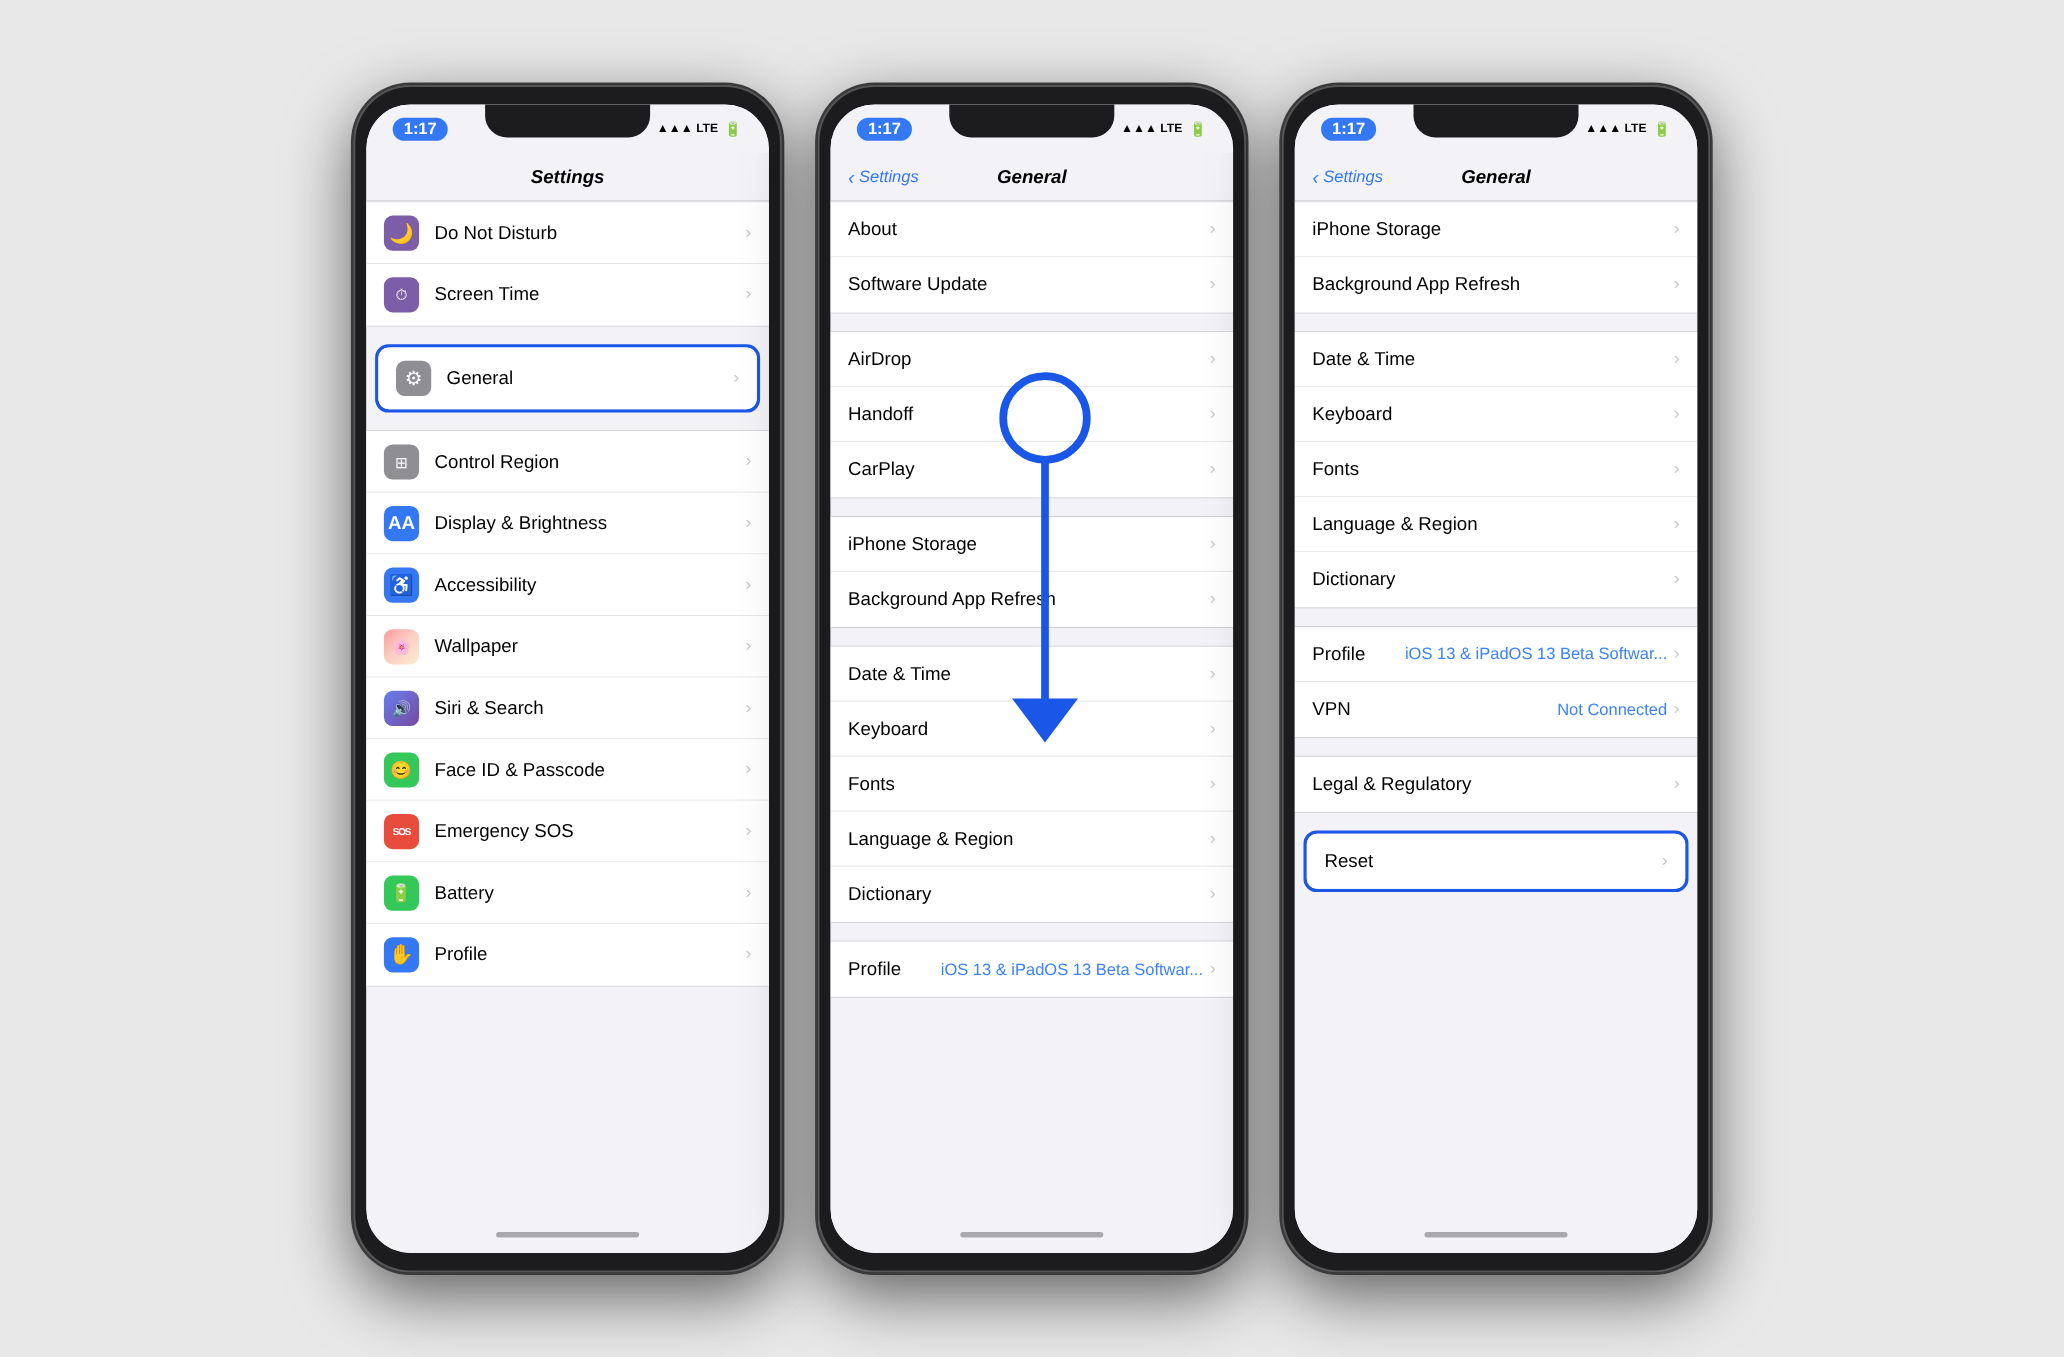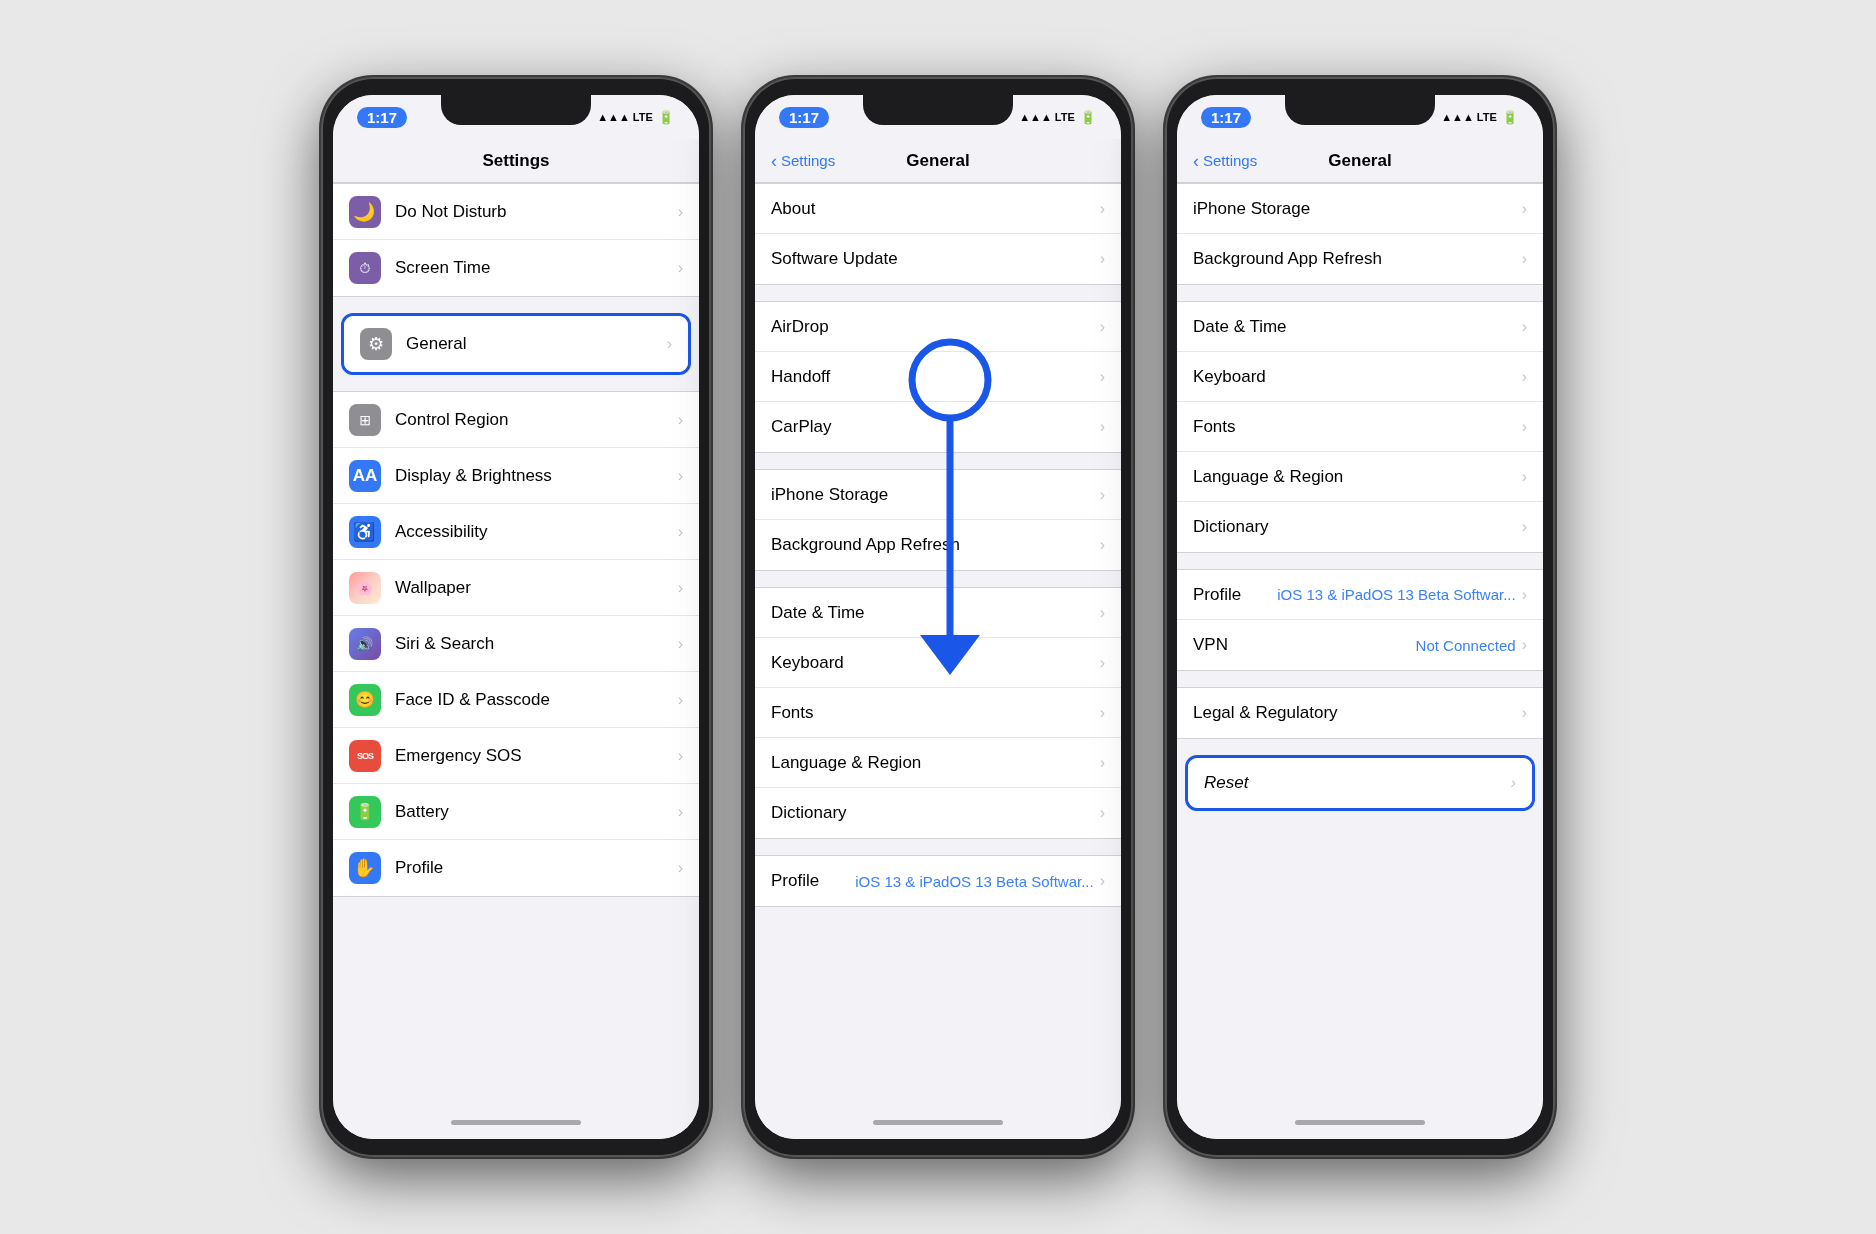--- a/index.html
+++ b/index.html
@@ -87,20 +87,21 @@
     
     .nav-bar {
       height: 44px;
       background: #f2f2f7;
       display: flex;
       align-items: center;
       justify-content: center;
       border-bottom: 1px solid #d1d1d6;
       flex-shrink: 0;
       position: relative;
+      font-style: italic;
     }
     .nav-title {
       font-size: 17px;
       font-weight: 700;
       color: #000;
     }
     .nav-back {
       position: absolute;
       left: 16px;
       display: flex;
@@ -506,21 +507,21 @@
           </div>
         </div>
 
         <div class="section-group">
           <div class="settings-row-plain">
             <span class="plain-label">Legal &amp; Regulatory</span>
             <span class="plain-chevron">›</span>
           </div>
         </div>
 
-        <div class="section-group" style="border: 3px solid #1a56e8; border-radius: 12px; margin: 4px 8px 16px 8px; font-style: italic;">
+        <div class="section-group" style="border: 3px solid #1a56e8; border-radius: 12px; margin: 4px 8px 16px 8px;">
           <div class="settings-row-plain" style="border-radius:10px; border-bottom: none;">
             <span class="plain-label">Reset</span>
             <span class="plain-chevron">›</span>
           </div>
         </div>
 
       </div>
       <div class="bottom-bar">
         <div class="home-indicator"></div>
       </div>

